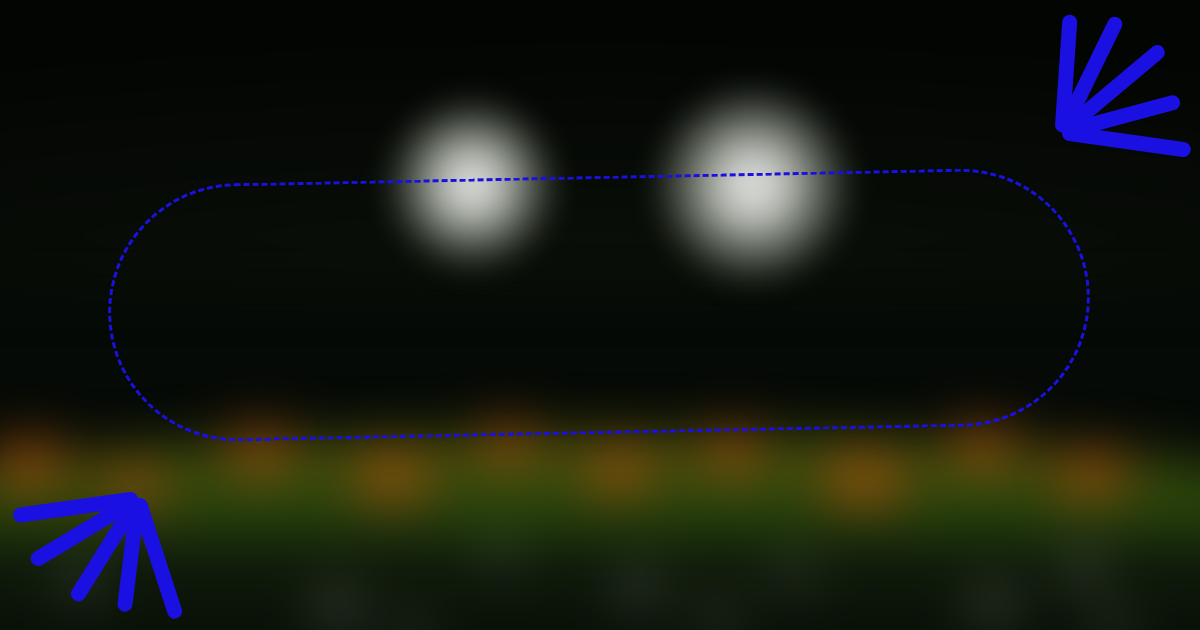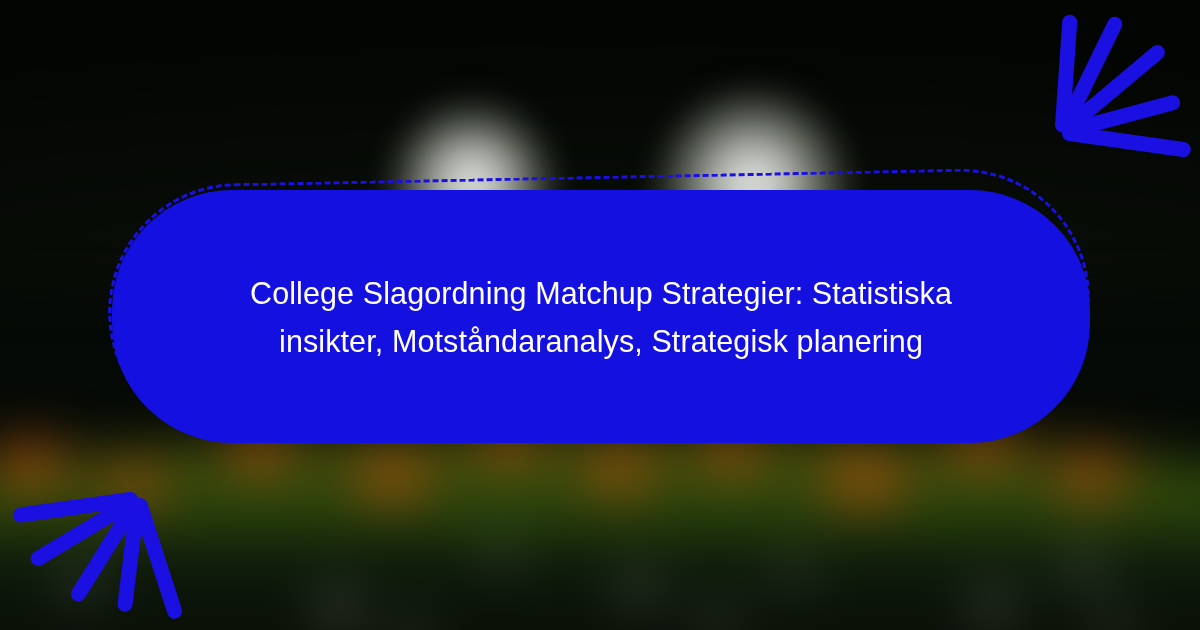--- a/index.html
+++ b/index.html
@@ -167,17 +167,14 @@
   <div class="burst" id="burst-bottom-left" style="left: 138px; top: 498px;">
       <div class="ray" style="width: 126px; background: rgb(26, 16, 226); transform: rotate(172deg); margin-top: -7.5px;"></div>
       <div class="ray" style="width: 124px; background: rgb(26, 16, 226); transform: rotate(149deg); margin-top: -7.5px;"></div>
       <div class="ray" style="width: 120px; background: rgb(26, 16, 226); transform: rotate(122deg); margin-top: -7.5px;"></div>
       <div class="ray" style="width: 114px; background: rgb(26, 16, 226); transform: rotate(97deg); margin-top: -7.5px;"></div>
       <div class="ray" style="width: 126px; background: rgb(26, 16, 226); transform: rotate(72deg); margin-top: -7.5px;"></div>
     </div>
 
   <div class="dash-outline"></div>
 
-  <div class="card">
-    <div class="card-title">College Slagordning Matchup Strategier: Statistiska insikter, Motståndaranalys, Strategisk planering</div>
-  </div>
 
 </div>
 
 </body></html>

